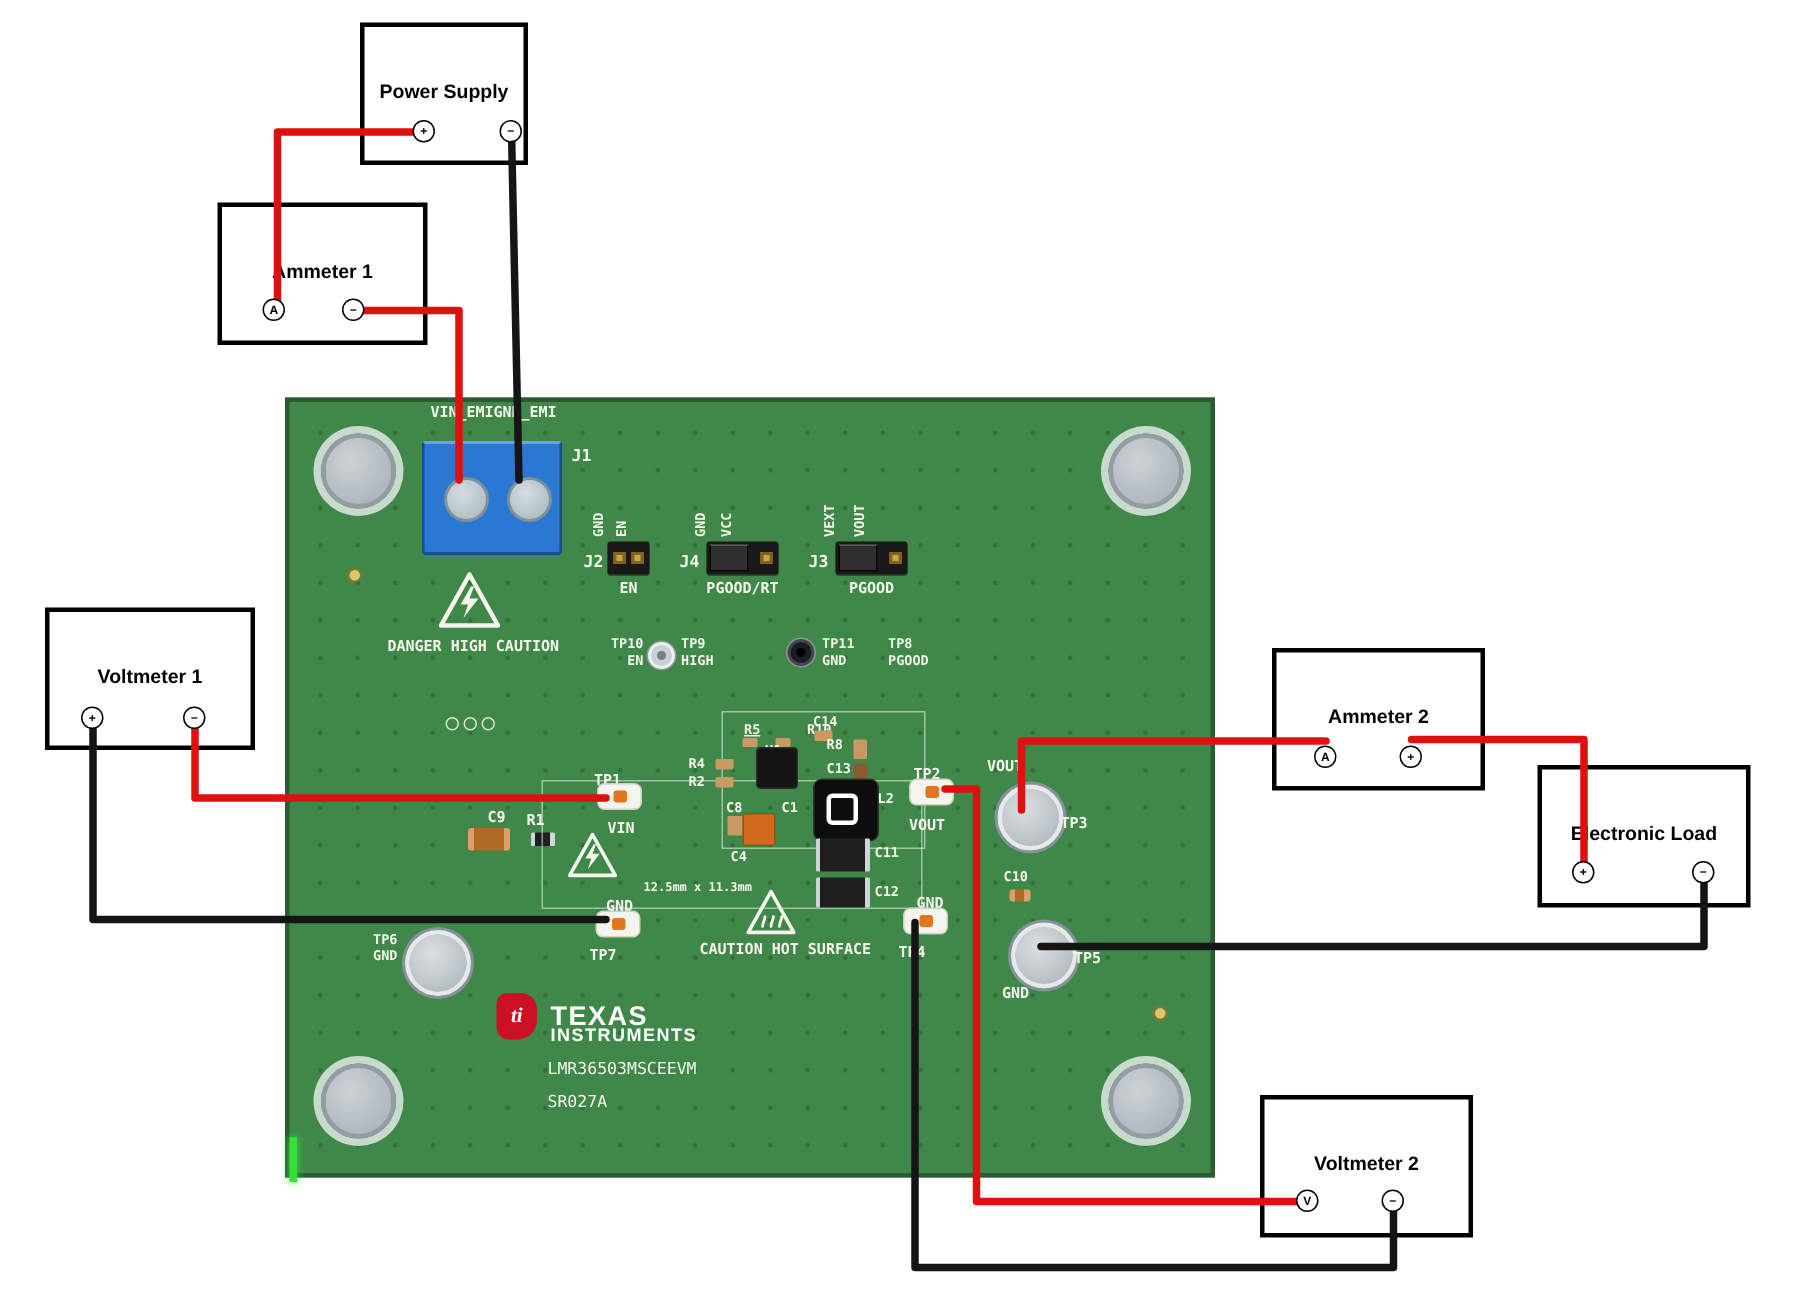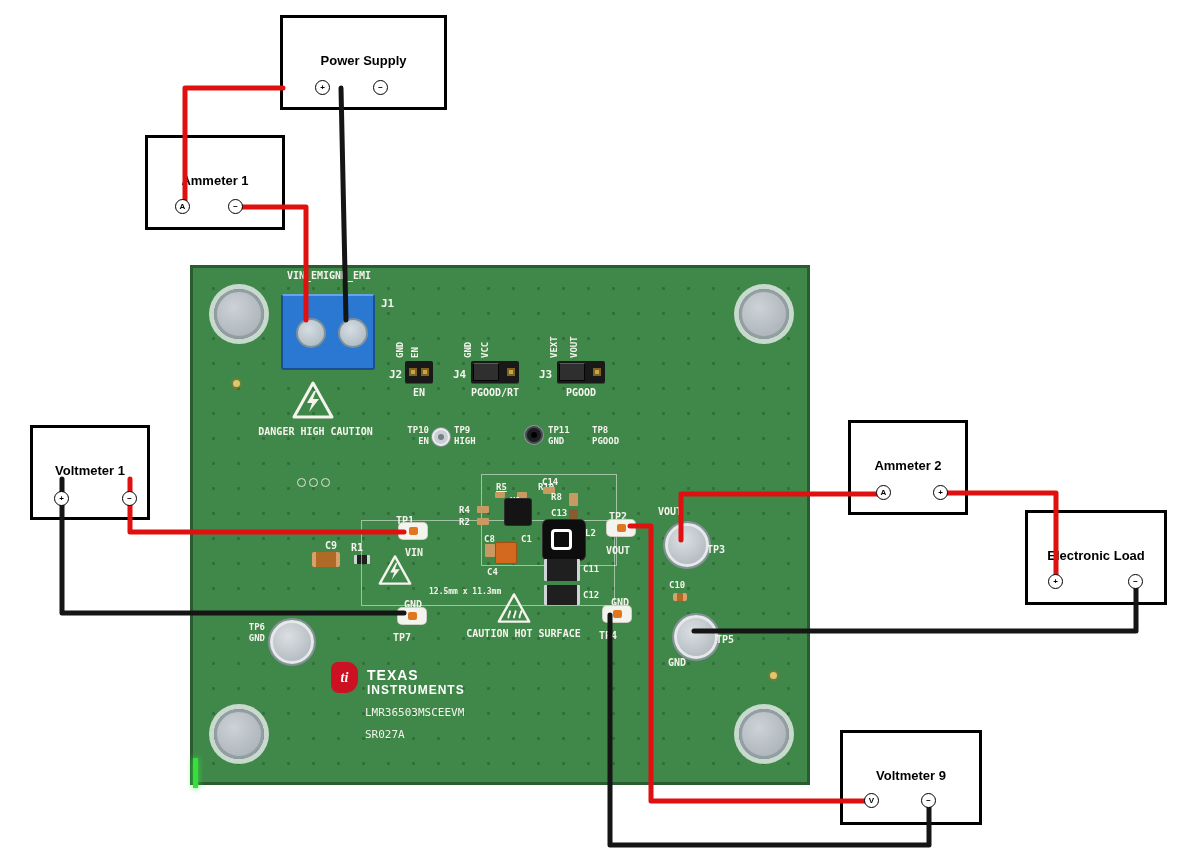--- a/index.html
+++ b/index.html
@@ -247,58 +247,58 @@
 
     <div class="mono f9" style="left:36px;top:354px;width:36px;text-align:right;white-space:normal;">
       <div>TP6</div>
       <div>GND</div>
     </div>
     <div class="big-tp" style="left:77px;top:352px;"></div>
 
     <div class="ti-logo" style="left:138px;top:394px;">
       <span>ti</span>
     </div>
-    <div class="brand" style="left:174px;top:399px;font-size:14px;">TEXAS</div>
+    <div class="brand" style="left:174px;top:399px;font-size:18px;">TEXAS</div>
     <div class="brand" style="left:174px;top:415px;font-size:12px;">INSTRUMENTS</div>
     <div class="mono f11" style="left:172px;top:439px;font-weight:normal;">LMR36503MSCEEVM</div>
     <div class="mono f11" style="left:172px;top:461px;font-weight:normal;">SR027A</div>
   </div>
 
-  <div class="inst-box" style="left:240px;top:15px;width:167px;height:95px;margin-left:40px;">
+  <div class="inst-box" style="left:240px;top:15px;width:112px;height:95px;">
     <div class="inst-label">Power Supply</div>
     <div class="terminal" style="left:32px;top:62px;">+</div>
     <div class="terminal" style="left:90px;top:62px;">−</div>
   </div>
 
   <div class="inst-box" style="left:145px;top:135px;width:140px;height:95px;">
     <div class="inst-label">Ammeter 1</div>
     <div class="terminal" style="left:27px;top:61px;">A</div>
     <div class="terminal" style="left:80px;top:61px;">−</div>
   </div>
 
-  <div class="inst-box" style="left:30px;top:405px;width:120px;height:95px;margin-top:20px;">
+  <div class="inst-box" style="left:30px;top:405px;width:140px;height:95px;">
     <div class="inst-label">Voltmeter 1</div>
     <div class="terminal" style="left:21px;top:63px;">+</div>
     <div class="terminal" style="left:89px;top:63px;">−</div>
   </div>
 
-  <div class="inst-box" style="left:848px;top:420px;width:120px;height:95px;">
+  <div class="inst-box" style="left:848px;top:432px;width:142px;height:95px;">
     <div class="inst-label">Ammeter 2</div>
     <div class="terminal" style="left:25px;top:62px;">A</div>
     <div class="terminal" style="left:82px;top:62px;">+</div>
   </div>
 
   <div class="inst-box" style="left:1025px;top:510px;width:142px;height:95px;">
     <div class="inst-label">Electronic Load</div>
     <div class="terminal" style="left:20px;top:61px;">+</div>
     <div class="terminal" style="left:100px;top:61px;">−</div>
   </div>
 
   <div class="inst-box" style="left:840px;top:730px;width:142px;height:95px;">
-    <div class="inst-label">Voltmeter 9</div>
+    <div class="inst-label">Voltmeter 2</div>
     <div class="terminal" style="left:21px;top:60px;">V</div>
     <div class="terminal" style="left:78px;top:60px;">−</div>
   </div>
 
   <svg class="wires" width="1200" height="864" viewBox="0 0 1200 864">
     <g fill="none" stroke-width="5" stroke-linejoin="round" stroke-linecap="round">
       <path d="M283,88 H185 V204" stroke="#e01010"></path>
       <path d="M236,207 H306 V320" stroke="#e01010"></path>
       <path d="M341,88 L346,320" stroke="#151515"></path>
       <path d="M130,479 V532 H404" stroke="#e01010"></path>

